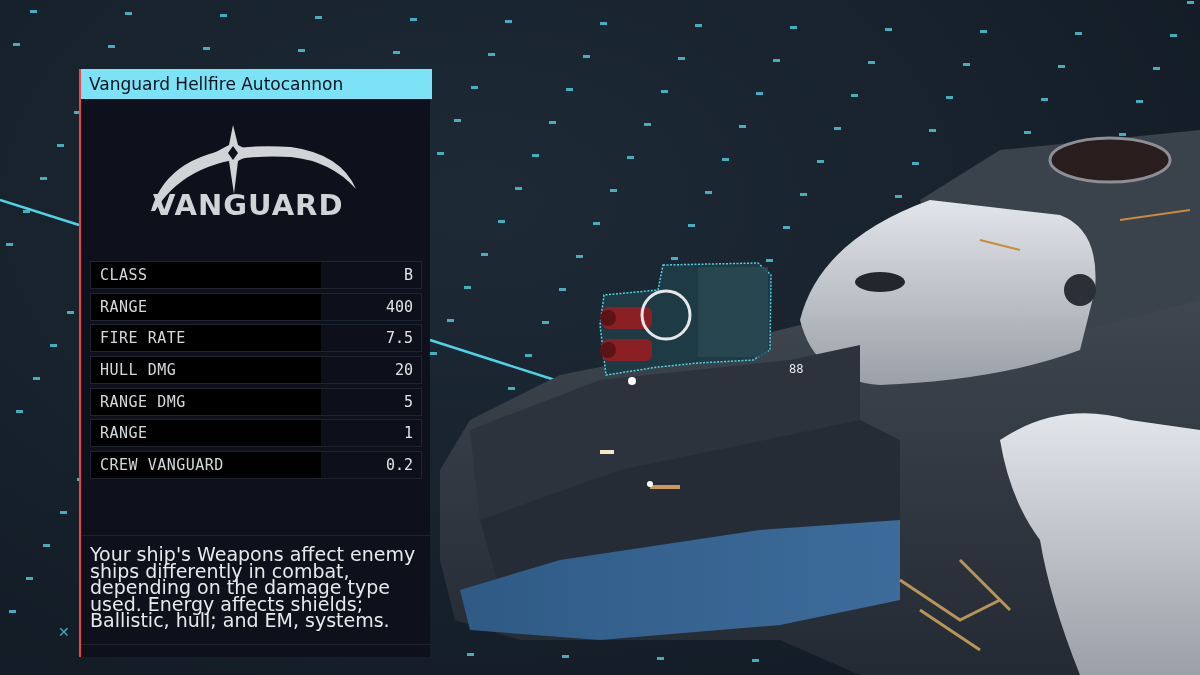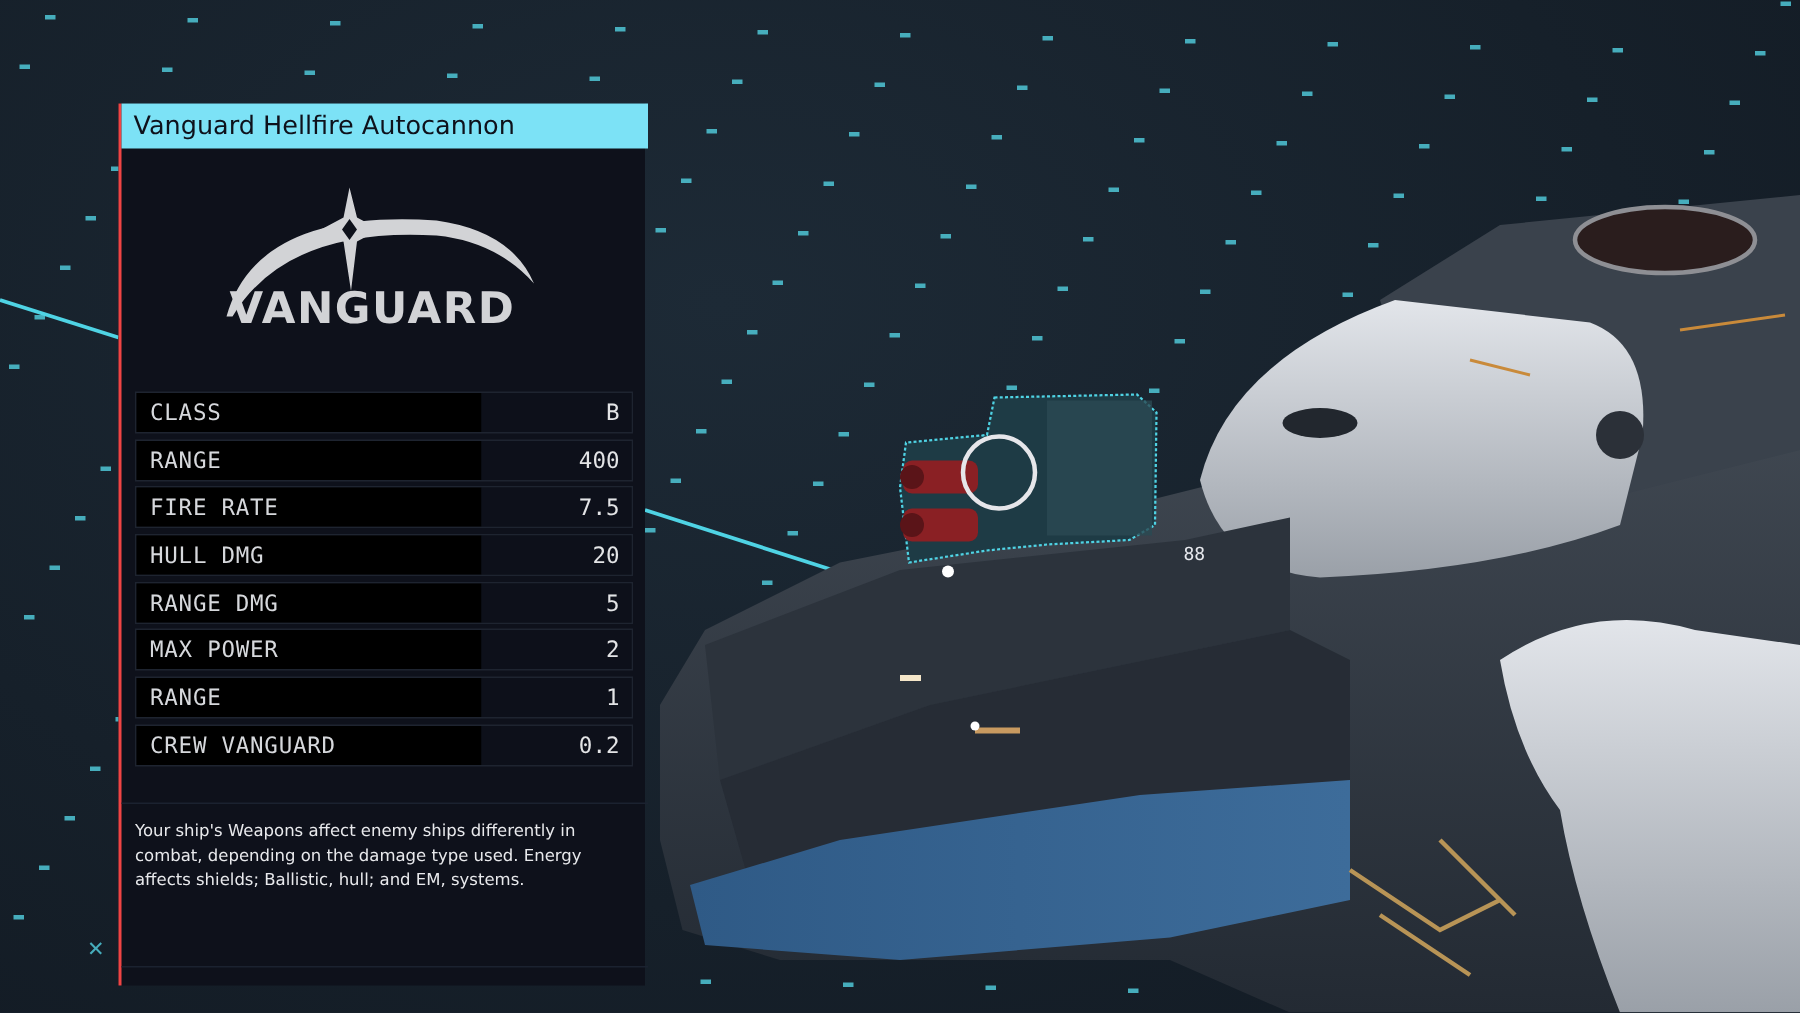--- a/index.html
+++ b/index.html
@@ -16,21 +16,21 @@
     color:#0e111b;font-size:17px;line-height:30px;padding-left:8px;box-sizing:border-box;
     white-space:nowrap;}
   .logo{position:absolute;left:60px;top:50px;width:230px;height:110px;}
   .stats{position:absolute;left:9px;top:192px;width:332px;}
   .row{height:28px;margin-bottom:3.7px;display:flex;border:1px solid #1e2430;box-sizing:border-box;}
   .row .label{flex:0 0 230px;background:#000000;color:#d6d8dc;font-family:"DejaVu Sans Mono",monospace;
     font-size:15px;line-height:26px;padding-left:9px;box-sizing:border-box;letter-spacing:0.5px;}
   .row .value{flex:1;background:#0d101a;color:#e3e4e6;font-family:"DejaVu Sans Mono",monospace;
     font-size:15px;line-height:26px;text-align:right;padding-right:8px;box-sizing:border-box;}
   .divider{position:absolute;left:0;top:466px;width:351px;height:1px;background:#1b2230;}
-  .desc{position:absolute;left:9px;top:477px;width:334px;color:#e8e9ec;font-size:11px;line-height:16.5px;}
+  .desc{position:absolute;left:9px;top:477px;width:334px;color:#e8e9ec;font-size:19px;line-height:16.5px;}
   .divider2{position:absolute;left:0;top:575px;width:351px;height:1px;background:#1b2230;}
 </style>
 </head>
 <body>
 
 <div class="bg"></div>
 
 <svg class="grid" width="1200" height="675" viewBox="0 0 1200 675">
   <g fill="#4fc6d6" opacity="0.85" id="markers">
       <rect x="1187" y="1" width="7" height="3"></rect>
@@ -364,24 +364,20 @@
     </div>
     <div class="row">
       <div class="label">HULL DMG</div>
       <div class="value">20</div>
     </div>
     <div class="row">
       <div class="label">RANGE DMG</div>
       <div class="value">5</div>
     </div>
     <div class="row">
-      <div class="label">MAX POWER</div>
-      <div class="value">2</div>
-    </div>
-    <div class="row">
       <div class="label">RANGE</div>
       <div class="value">1</div>
     </div>
     <div class="row">
       <div class="label">CREW VANGUARD</div>
       <div class="value">0.2</div>
     </div>
   </div>
 
   <div class="divider"></div>

